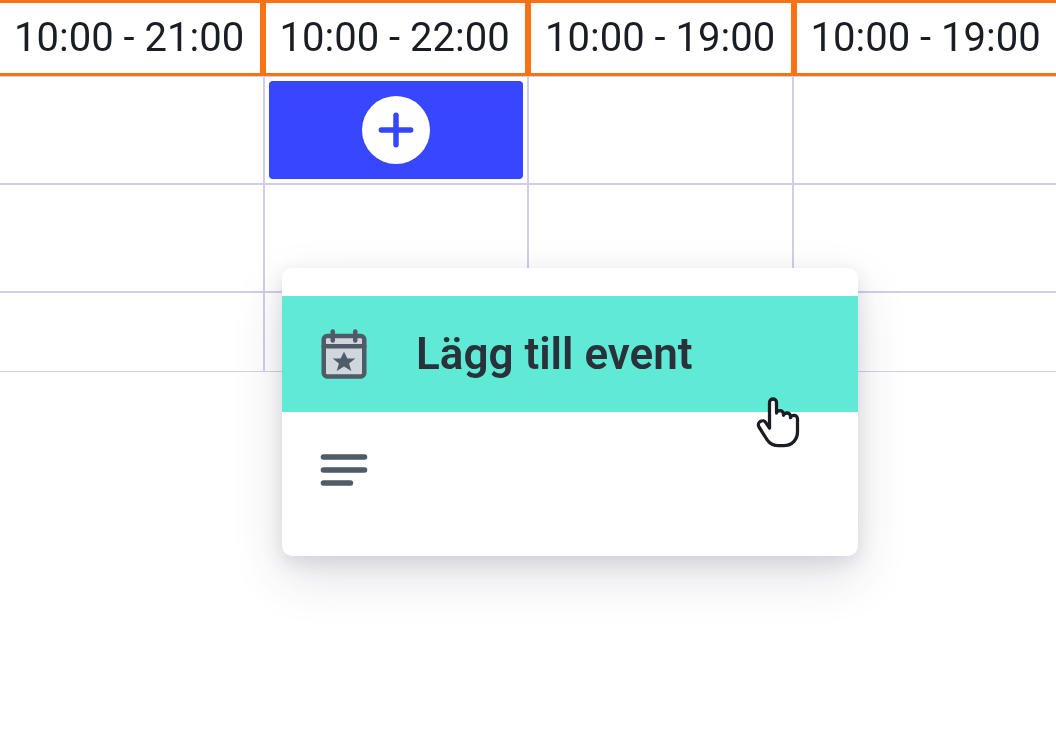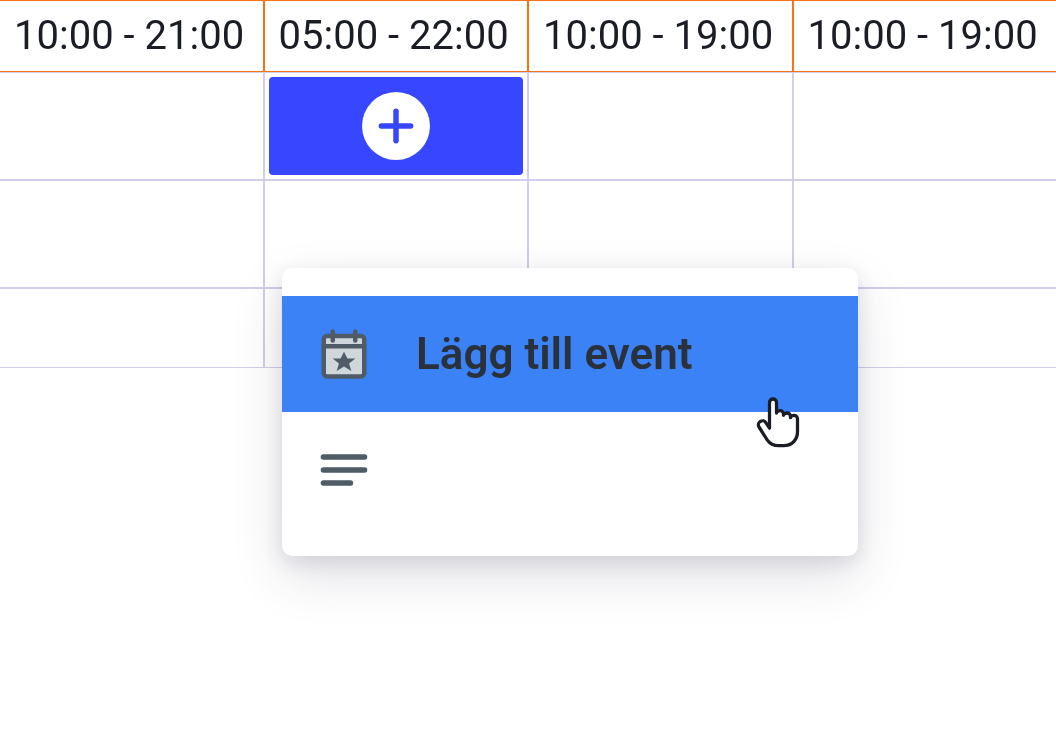--- a/index.html
+++ b/index.html
@@ -15,21 +15,21 @@
       display: flex;
       flex-direction: column;
       width: 100%;
     }
     .header-row {
       display: flex;
       width: 100%;
     }
     .header-cell {
       flex: 1;
-      border: 1px solid #f97316;
+      border: 3px solid #f97316;
       padding: 10px 14px;
       font-size: 40px;
       font-weight: 400;
       color: #1a1d24;
       line-height: 1.25;
       background: #fff;
     }
     .header-cell:first-child {
       border-left: none;
     }
@@ -96,21 +96,21 @@
     }
     .menu-item {
       display: flex;
       align-items: center;
       gap: 44px;
       padding: 30px 34px;
       cursor: pointer;
       position: relative;
     }
     .menu-item.highlight {
-      background: #3b82f6;
+      background: #5eead4;
     }
     .menu-item .icon-slot {
       width: 56px;
       height: 56px;
       display: flex;
       align-items: center;
       justify-content: center;
       color: #4f5b66;
     }
     .menu-item .icon-slot svg {
@@ -139,21 +139,21 @@
       width: 56px;
       height: 56px;
     }
   </style>
 </head>
 <body>
 
 <div class="calendar-grid">
   <div class="header-row">
     <div class="header-cell"><span>10:00 - 21:00</span></div>
-    <div class="header-cell"><span>05:00 - 22:00</span></div>
+    <div class="header-cell"><span>10:00 - 22:00</span></div>
     <div class="header-cell"><span>10:00 - 19:00</span></div>
     <div class="header-cell"><span>10:00 - 19:00</span></div>
   </div>
   <div class="grid-row first-data">
     <div class="grid-cell"></div>
     <div class="grid-cell">
       <div class="add-chip">
         <div class="plus-circle">
           <svg viewBox="0 0 48 48">
               <line x1="24" y1="8" x2="24" y2="40"></line>

